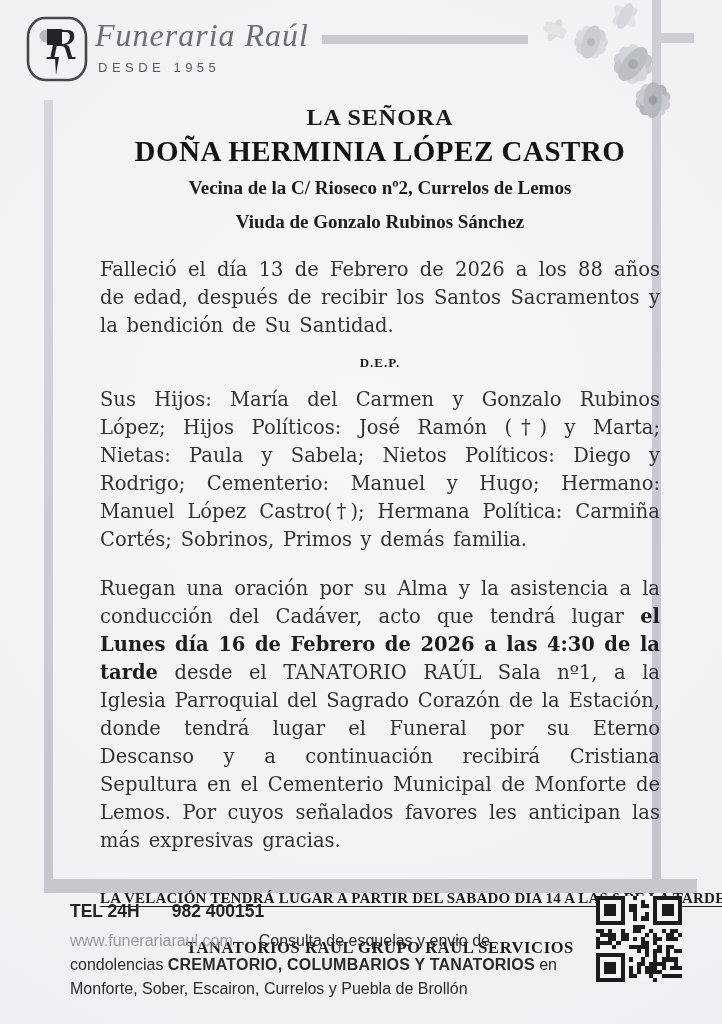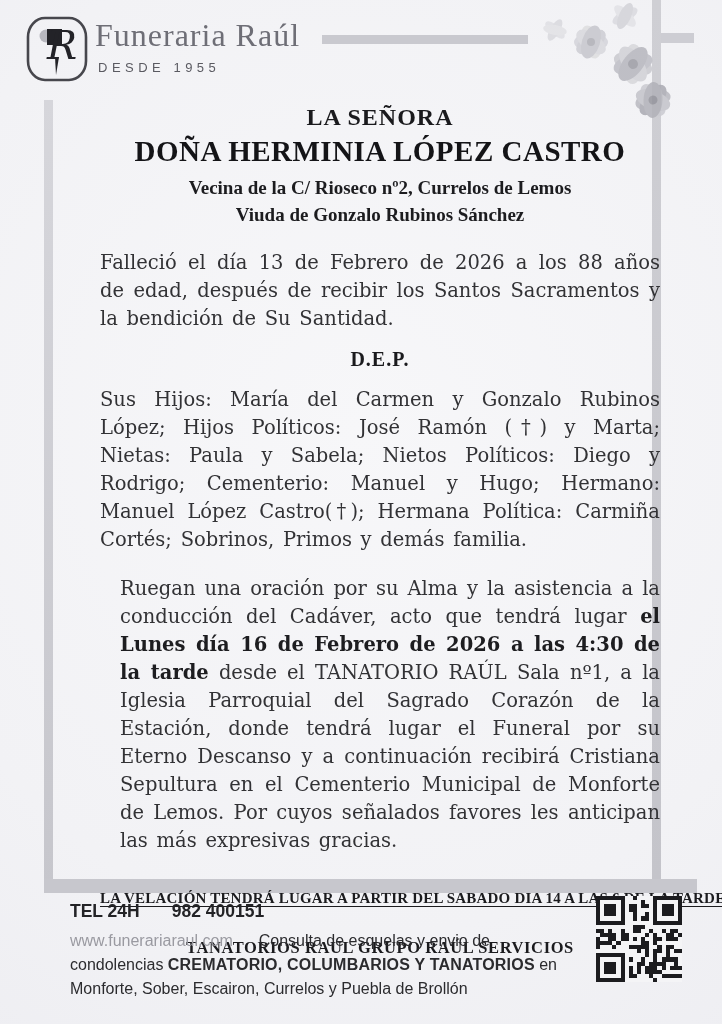--- a/index.html
+++ b/index.html
@@ -21,21 +21,21 @@
   .bar-right{left:652px;top:0;width:9px;height:879px;background:linear-gradient(#cfcfd4,#c4c4ca);}
   .bar-bottom{left:44px;top:879px;width:653px;height:14px;background:#c7c7cd;}
   .bar-mid{left:322px;top:35px;width:206px;height:9px;background:#c9c9cf;}
   .bar-tr{left:661px;top:33px;width:33px;height:10px;background:#cdcdd3;}
   
   .logo-wrap{position:absolute;left:25px;top:13px;width:330px;height:72px;}
   .logo-box{position:absolute;left:0;top:2px;}
   .brand-name{
     position:absolute;left:70px;top:4px;
     font-family:"Liberation Serif", serif;
-    font-size:32px;color:#6e6e76;letter-spacing:1px;white-space:nowrap;
+    font-size:32px;color:#6e6e76;letter-spacing:1px;white-space:nowrap;font-style:italic;
   }
   .brand-tagline{
     position:absolute;left:73px;top:47px;
     font-family:"Liberation Sans", sans-serif;
     font-size:13px;color:#5a5a61;letter-spacing:4.5px;white-space:nowrap;
   }
   .flowers{position:absolute;left:533px;top:0;}
   
   .notice{
     position:absolute;left:100px;top:104px;width:560px;
@@ -47,33 +47,33 @@
   .deceased-name{
     font-family:Liberation Serif, serif;font-weight:bold;
     font-size:29px;text-align:center;color:#141417;letter-spacing:0.5px;
     margin-top:4px;white-space:nowrap;
   }
   .sub-line{
     font-family:"Liberation Serif", serif;font-weight:bold;
     font-size:19px;text-align:center;color:#1c1c1f;
   }
   .sub-line.first{margin-top:9px;}
-  .sub-line.second{margin-top:5px;}
+  .sub-line.second{margin-top:12px;}
   .body-par{
     font-size:19.5px;line-height:28px;text-align:justify;
     color:#323235;word-spacing:2.5px;
   }
   .par-death{margin-top:23px;}
   .dep{
     margin-top:15px;font-family:"Liberation Serif", serif;
-    font-weight:bold;font-size:20px;text-align:center;color:#1a1a1d;
+    font-weight:bold;font-size:13px;text-align:center;color:#1a1a1d;
     letter-spacing:1px;
   }
   .par-family{margin-top:15px;}
-  .par-funeral{margin-top:21px;margin-left:20px;}
+  .par-funeral{margin-top:21px;}
   .par-funeral b{color:#1d1d20;}
   .wake-line{
     margin-top:35px;text-align:center;
     font-family:"Liberation Serif", serif;font-weight:bold;
     font-size:15px;color:#1b1b1e;letter-spacing:0.2px;
     text-decoration:underline;text-underline-offset:3px;
     white-space:nowrap;
   }
   .company-line{
     margin-top:31px;text-align:center;

